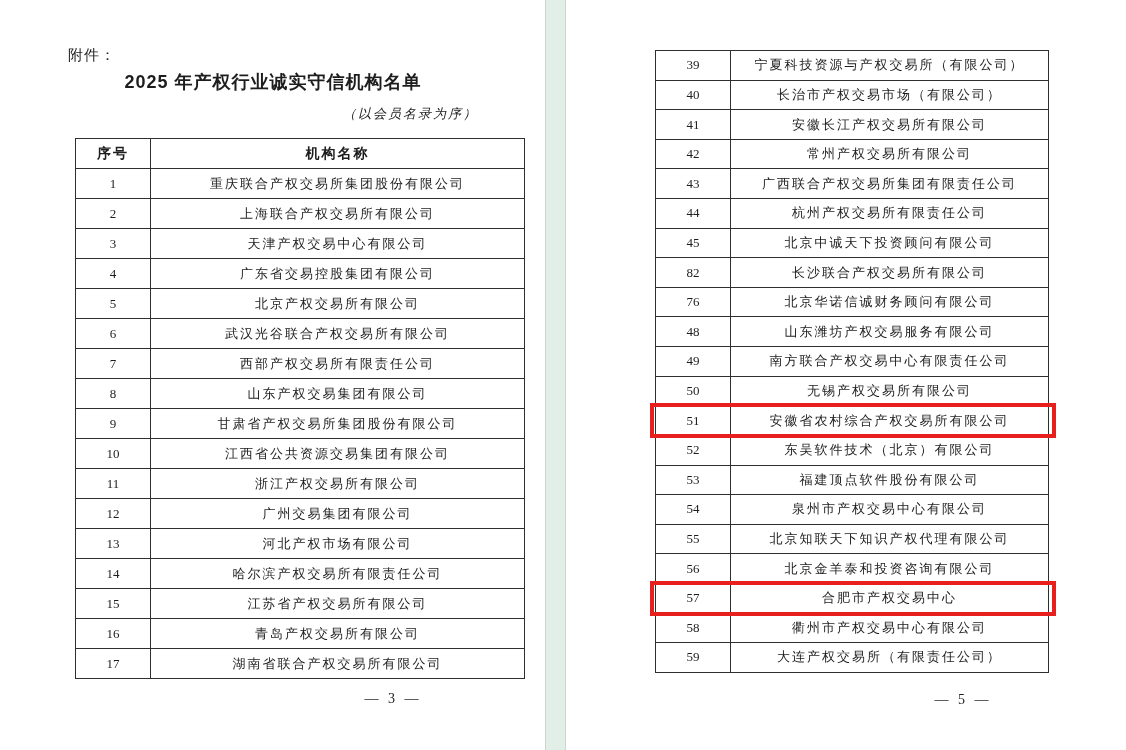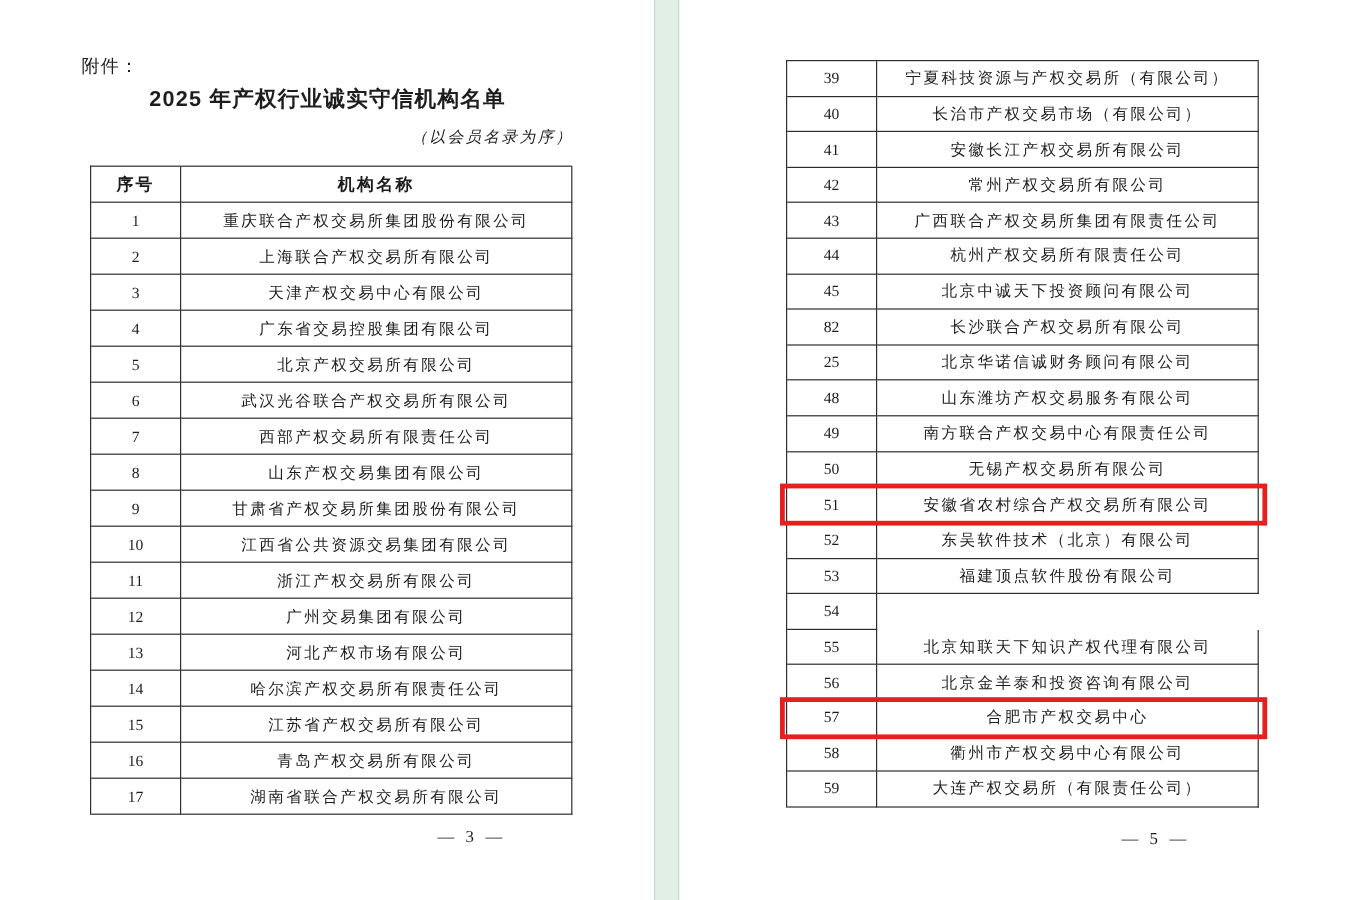--- a/index.html
+++ b/index.html
@@ -19,21 +19,21 @@
     margin-top:5px; text-align:center;
     font-family:"Liberation Sans","DejaVu Sans",sans-serif;
     font-weight:bold; font-size:18px; letter-spacing:1px;
   }
   .doc-subtitle { margin-top:11px; text-align:right; font-style:italic; font-size:13px; letter-spacing:2px; }
 
   .dtable {
     position:absolute; box-sizing:border-box;
     border-top:1px solid #2e2e2e; border-left:1px solid #2e2e2e;
   }
-  .table-left  { left:75px;  top:138px; width:402px; }
+  .table-left  { left:75px;  top:138px; width:450px; }
   .table-right { left:655px; top:50px;  width:394px; }
   .trow { display:flex; position:relative; }
   .table-left  .trow { height:30px; }
   .table-right .trow { height:29.62px; }
   .cell {
     box-sizing:border-box; display:flex; align-items:center; justify-content:center;
     border-right:1px solid #2e2e2e; border-bottom:1px solid #2e2e2e;
     font-size:13px; letter-spacing:2px; white-space:nowrap;
   }
   .cnum { width:75px; letter-spacing:0; }
@@ -160,21 +160,21 @@
     </div>
     <div class="trow">
       <div class="cell cnum">45</div>
       <div class="cell cname">北京中诚天下投资顾问有限公司</div>
     </div>
     <div class="trow">
       <div class="cell cnum">82</div>
       <div class="cell cname">长沙联合产权交易所有限公司</div>
     </div>
     <div class="trow">
-      <div class="cell cnum">25</div>
+      <div class="cell cnum">76</div>
       <div class="cell cname">北京华诺信诚财务顾问有限公司</div>
     </div>
     <div class="trow">
       <div class="cell cnum">48</div>
       <div class="cell cname">山东潍坊产权交易服务有限公司</div>
     </div>
     <div class="trow">
       <div class="cell cnum">49</div>
       <div class="cell cname">南方联合产权交易中心有限责任公司</div>
     </div>
@@ -189,20 +189,21 @@
     <div class="trow">
       <div class="cell cnum">52</div>
       <div class="cell cname">东吴软件技术（北京）有限公司</div>
     </div>
     <div class="trow">
       <div class="cell cnum">53</div>
       <div class="cell cname">福建顶点软件股份有限公司</div>
     </div>
     <div class="trow">
       <div class="cell cnum">54</div>
+      <div class="cell cname">泉州市产权交易中心有限公司</div>
     </div>
     <div class="trow">
       <div class="cell cnum">55</div>
       <div class="cell cname">北京知联天下知识产权代理有限公司</div>
     </div>
     <div class="trow">
       <div class="cell cnum">56</div>
       <div class="cell cname">北京金羊泰和投资咨询有限公司</div>
     </div>
     <div class="trow hl">

